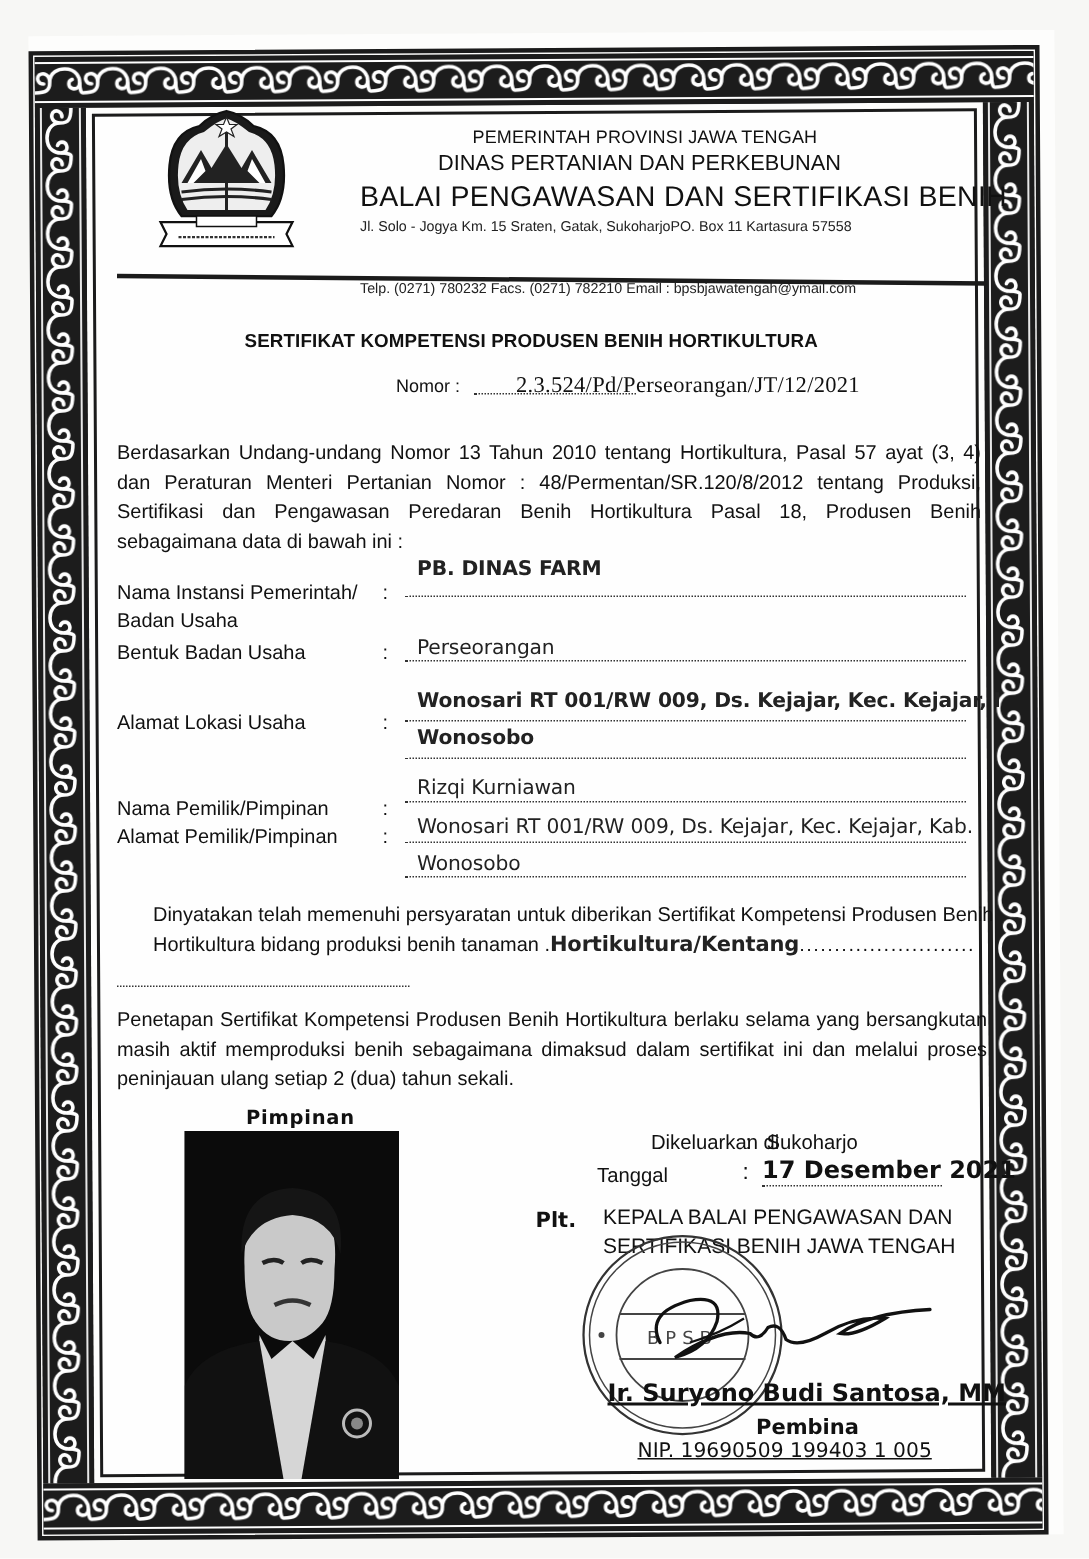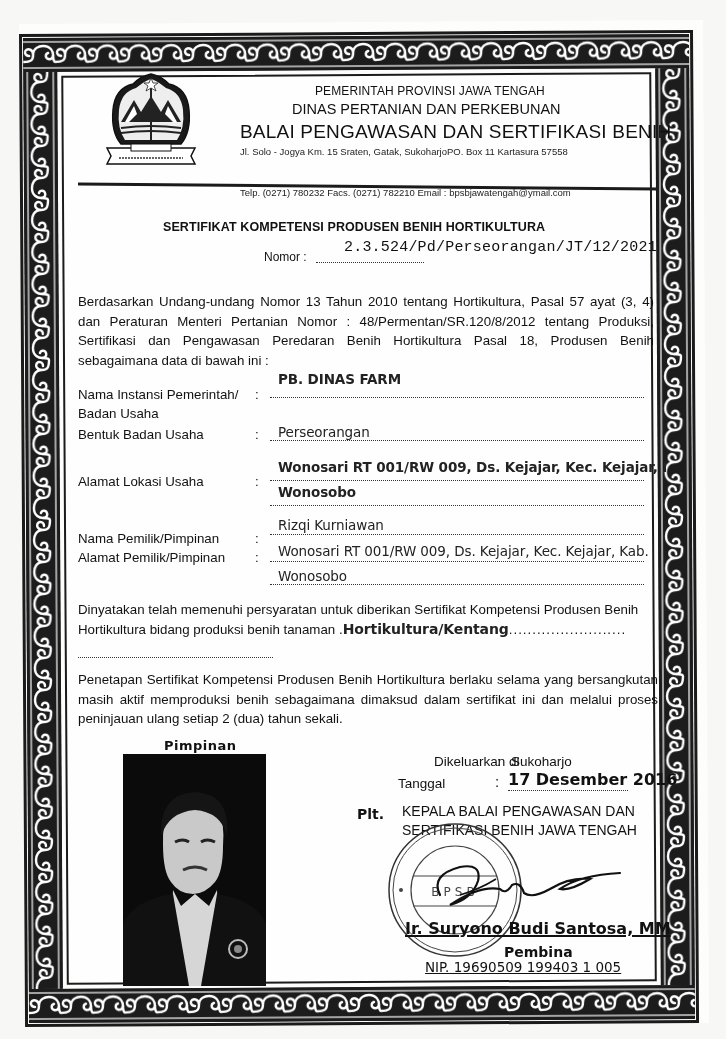--- a/index.html
+++ b/index.html
@@ -39,25 +39,25 @@
   .hdr1 { left:315px; top:84px; font-size:12px; letter-spacing:0.1px; }
   .hdr2 { left:292px; top:101px; font-size:14.5px; }
   .hdr3 { left:240px; top:121px; font-size:19px; letter-spacing:0.2px; }
   .hdr4 { left:240px; top:146px; font-size:9.5px; color:#222; }
   .hdr5 { left:240px; top:161px; font-size:9.5px; color:#222;margin-top:26px; }
   .hdr-line { position:absolute; left:78px; top:185px; width:580px; height:3px; background:#1b1b1b; transform:rotate(0.5deg); }
 
   .cert-title { left:163px; top:220px; font-size:12.5px; font-weight:bold; letter-spacing:0.1px; }
   .nomor-label { left:264px; top:250px; font-size:12px; }
   .nomor-dots { position:absolute; left:316px; top:262px; width:108px; border-bottom:1.5px dotted #333; }
-  .nomor-val { left:344px; top:239px; font-size:15px; font-family:Liberation Mono, monospace; letter-spacing:0.2px; }
+  .nomor-val { left:344px; top:249px; font-size:15px; font-family:Liberation Serif, serif; letter-spacing:0.2px; }
 
   .para { position:absolute; left:78px; font-size:13.3px; line-height:19.6px; color:#111; }
   .p1 { top:292px; width:576px; text-align:justify; text-align-last:left; }
-  .p2 { top:600px; width:576px; }
+  .p2 { top:600px; width:576px;margin-left:24px; }
   .p3 { top:670px; width:580px; text-align:justify; text-align-last:left; }
 
   .flabel { font-size:13.3px; }
   .fcolon { font-size:13.3px; }
   .fval { font-family:"DejaVu Sans", sans-serif; font-size:13.5px; font-weight:bold; color:#222; letter-spacing:-0.1px; }
   .fdots { position:absolute; border-bottom:1.5px dotted #333; height:0; }
   .pimpinan-label { left:164px; top:738px; font-size:13px; font-weight:bold; font-family:"DejaVu Sans", sans-serif; letter-spacing:0.5px; }
   .photo { position:absolute; left:123px; top:754px; width:143px; height:232px; background:#0c0c0c; overflow:hidden; }
 
   .dik-label { left:398px; top:754px; font-size:13.5px;margin-left:36px; }
@@ -201,21 +201,21 @@
       <circle cx="115" cy="195" r="9" fill="none" stroke="#bbb" stroke-width="2"></circle>
       <circle cx="115" cy="195" r="4" fill="#888"></circle>
     </svg>
   </div>
 
   <div class="abs dik-label">Dikeluarkan di</div>
   <div class="abs dik-colon">:</div>
   <div class="abs dik-val">Sukoharjo</div>
   <div class="abs tgl-label">Tanggal</div>
   <div class="abs tgl-colon">:</div>
-  <div class="abs tgl-val">17 Desember 2016</div>
+  <div class="abs tgl-val">17 Desember 2021</div>
   <div class="fdots" style="left:508px;top:790px;width:120px;"></div>
 
   <div class="abs plt">Plt.</div>
   <div class="abs kepala1">KEPALA BALAI PENGAWASAN DAN</div>
   <div class="abs kepala2">SERTIFIKASI BENIH JAWA TENGAH</div>
 
   <svg class="stamp" viewBox="0 0 140 140">
     <circle cx="70" cy="70" r="66" fill="none" stroke="#333" stroke-width="1.5"></circle>
     <circle cx="70" cy="70" r="62" fill="none" stroke="#444" stroke-width="1"></circle>
     <circle cx="70" cy="70" r="44" fill="none" stroke="#444" stroke-width="1.2"></circle>

